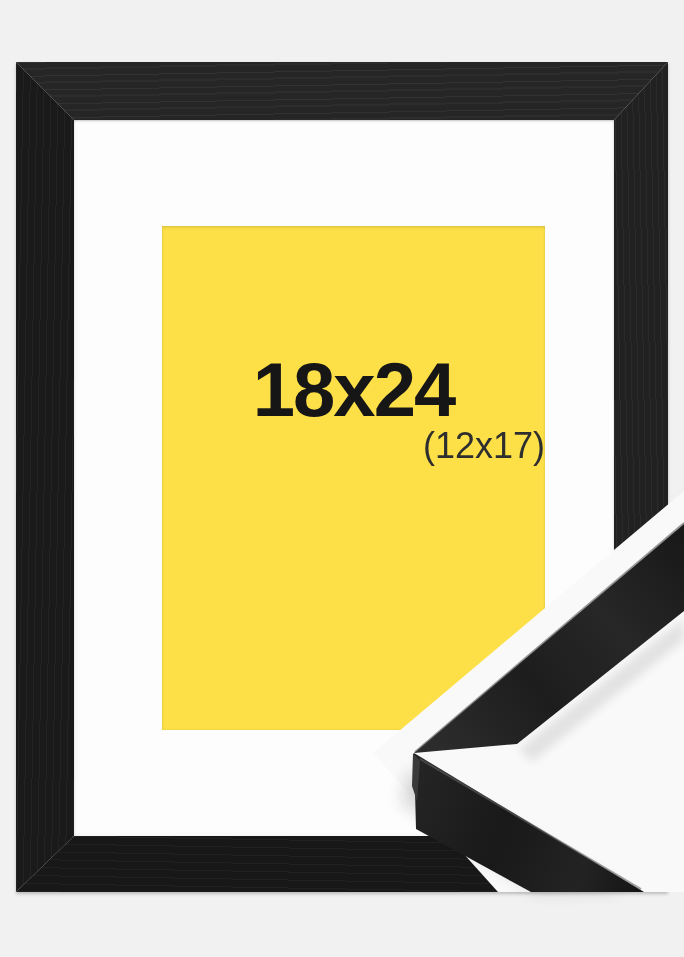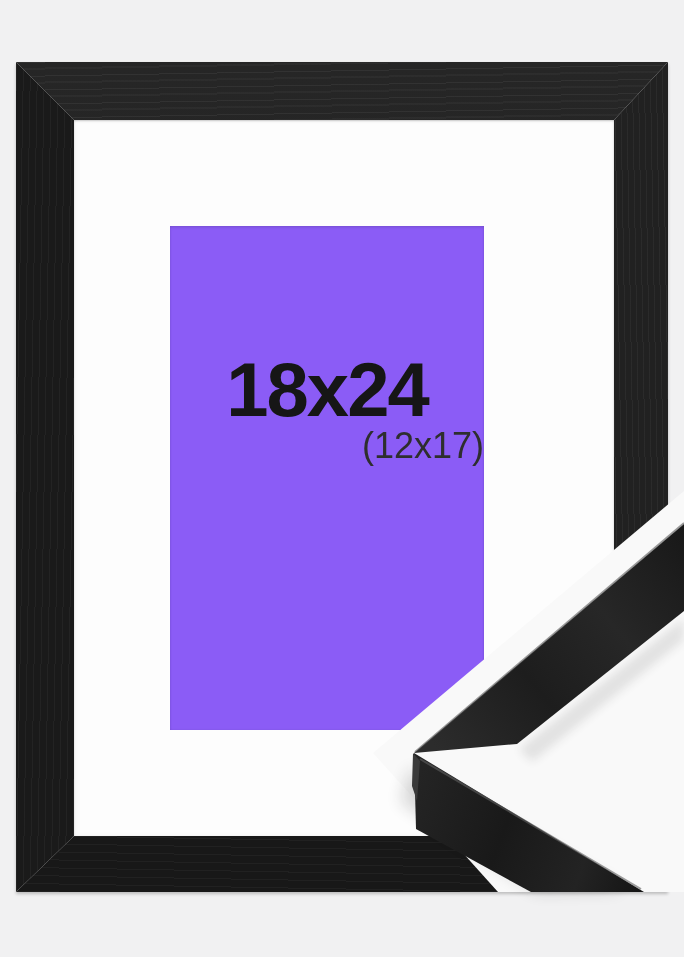--- a/index.html
+++ b/index.html
@@ -39,22 +39,22 @@
       repeating-linear-gradient(181deg, rgba(255,255,255,0.04) 0 1px, transparent 1px 8px),
       #181818;
     clip-path:polygon(0 830px,58px 774px,598px 774px,652px 830px);
   }
   .mat{
     position:absolute;left:58px;top:58px;width:540px;height:716px;
     background:#fdfdfd;
     box-shadow:inset 0 1px 2px rgba(0,0,0,0.20), inset 0 0 5px rgba(0,0,0,0.05);
   }
   .opening{
-    position:absolute;left:96px;top:106px;width:314px;height:504px;
-    background:#8b5cf6;
+    position:absolute;left:88px;top:106px;width:383px;height:504px;
+    background:#fde047;
     box-shadow:inset 0 2px 3px rgba(0,0,0,0.09), inset 0 0 2px rgba(0,0,0,0.12);
   }
   .size-main{
     position:absolute;left:0;top:126px;width:100%;
     text-align:center;line-height:1;
     font-size:76px;font-weight:700;letter-spacing:-2px;color:#161616;
   }
   .size-sub{
     position:absolute;left:0;top:202px;width:100%;
     text-align:right;line-height:1;

